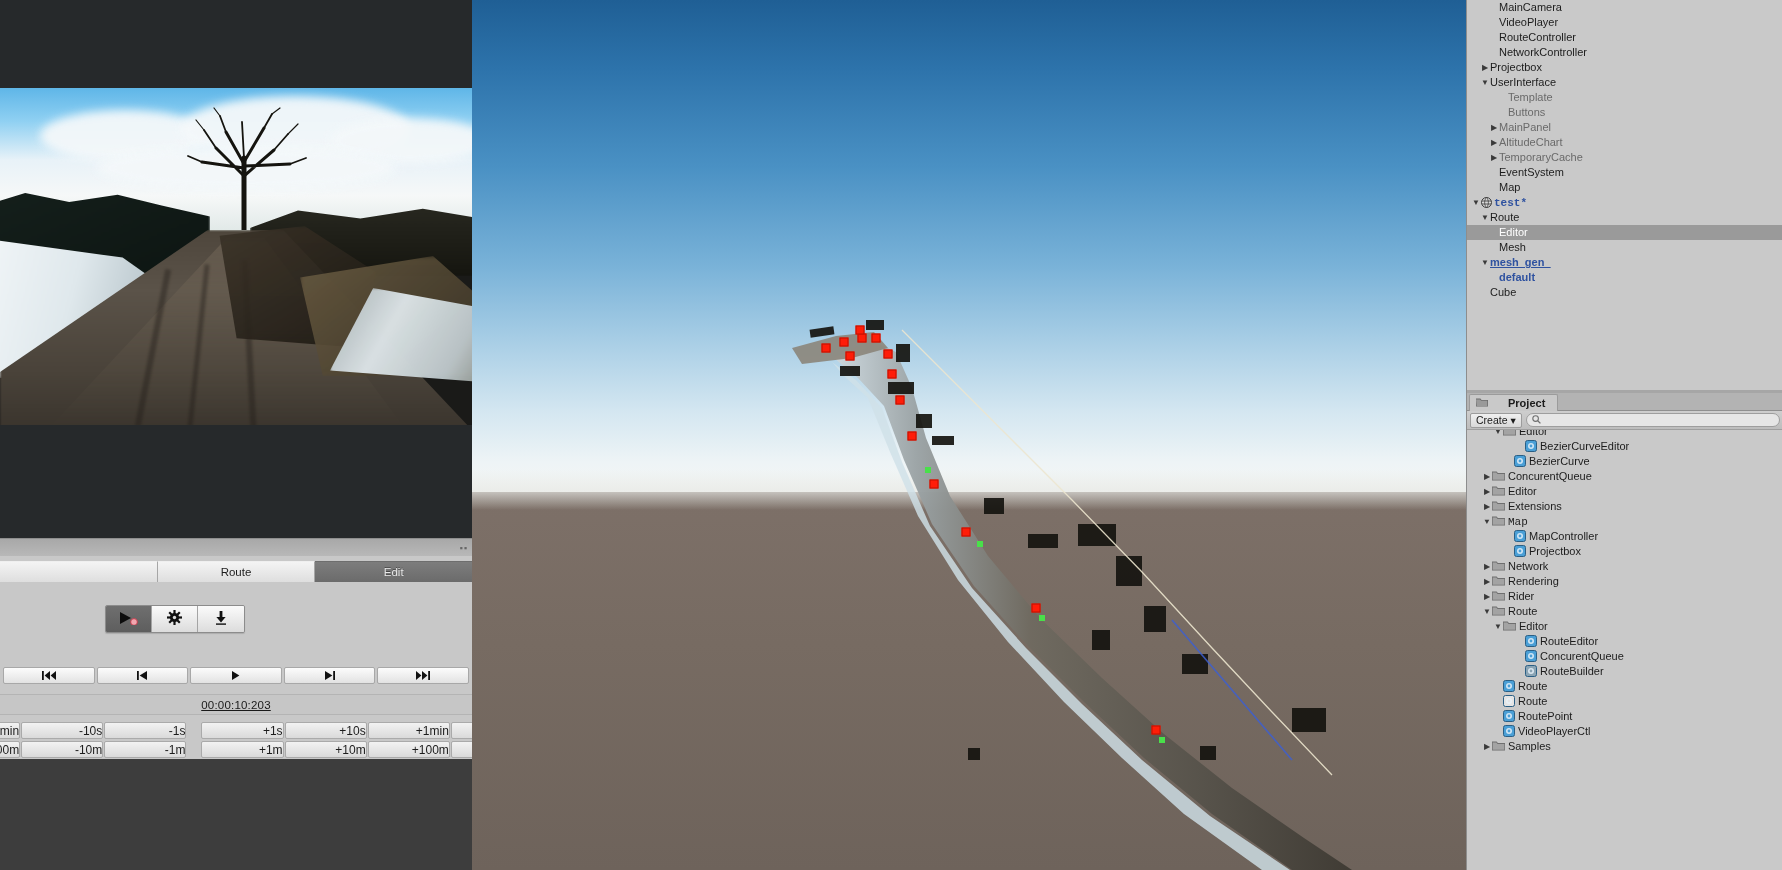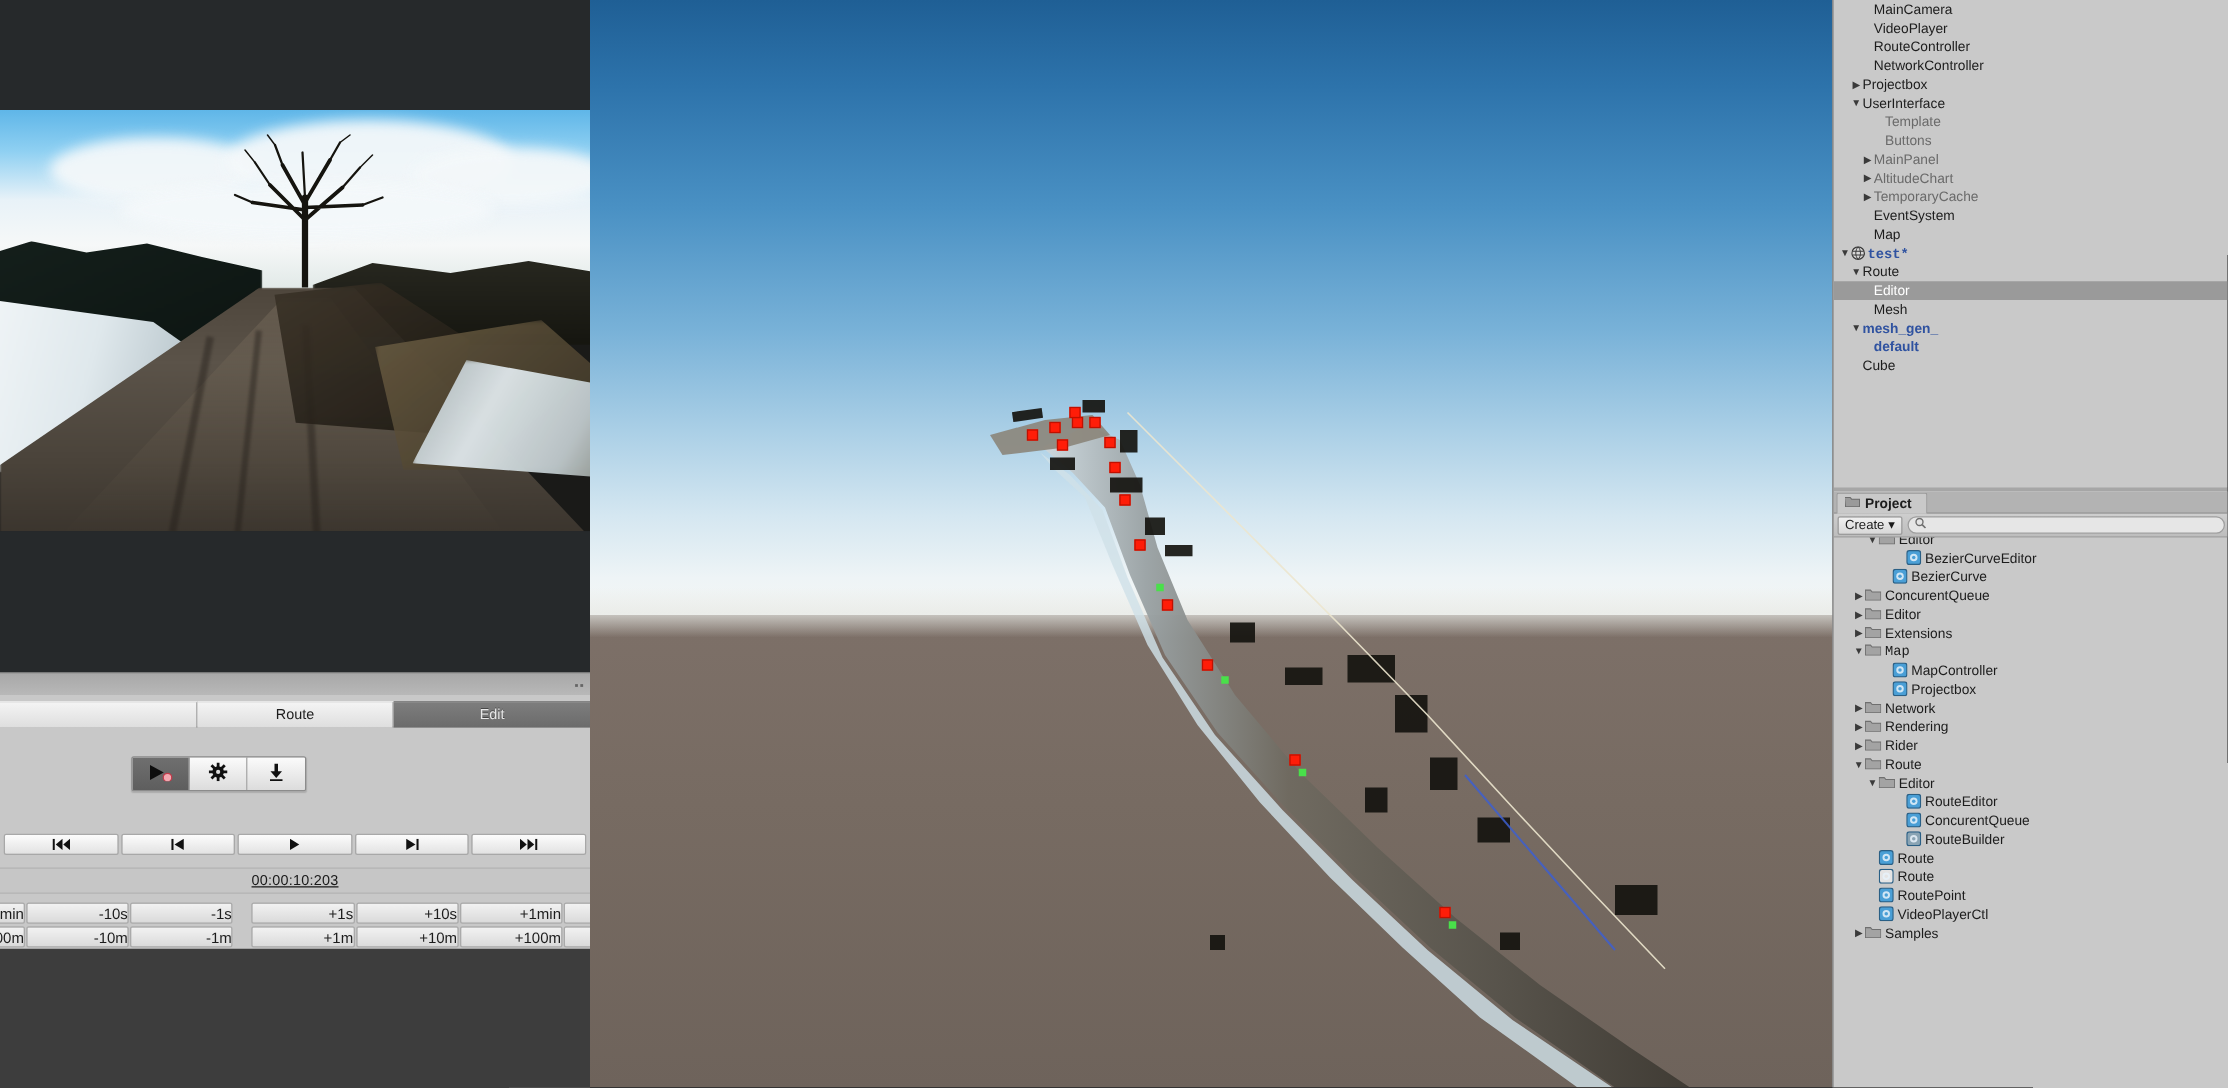--- a/index.html
+++ b/index.html
@@ -282,21 +282,21 @@
     position: absolute; left: 0; top: 0; width: 316px; height: 18px;
     background: #b3b3b3; border-bottom: 1px solid #8f8f8f;
   }
   #project-tab {
     position: absolute; left: 2px; top: 1px;
     height: 17px; line-height: 17px; padding: 0 12px 0 6px;
     background: #c9c9c9;
     border: 1px solid #9b9b9b; border-bottom: none;
     border-radius: 2px 2px 0 0;
     font-size: 11px; font-weight: bold; color: #1c1c1c;
-    display: flex; align-items: center; gap: 4px;
+    display: flex; align-items: center; gap: 20px;
     cursor: default;
   }
   #project-toolbar {
     position: absolute; left: 0; top: 18px; width: 316px; height: 19px;
     background: linear-gradient(to bottom, #cecece, #bdbdbd);
     border-bottom: 1px solid #9f9f9f;
     display: flex; align-items: center; padding: 0 3px; gap: 4px;
   }
   #create-btn {
     height: 15px; line-height: 15px; padding: 0 5px;
@@ -595,21 +595,21 @@
         <div class="h-row dim" style="padding-left: 22px;"><span class="tri">▶</span><span>TemporaryCache</span></div>
         <div class="h-row" style="padding-left: 22px;"><span class="tri blank">▶</span><span>EventSystem</span></div>
         <div class="h-row" style="padding-left: 22px;"><span class="tri blank">▶</span><span>Map</span></div>
         <div class="h-row prefab" style="padding-left: 4px;"><span class="tri">▼</span><span class="cube-icon"><svg width="11" height="11" viewBox="0 0 11 11">
               <circle cx="5.5" cy="5.5" r="5" fill="#d8d8d8" stroke="#3a3a3a"></circle>
               <path d="M1 4 L10 4 M1 7 L10 7 M5.5 .5 C3 3 3 8 5.5 10.5 C8 8 8 3 5.5 .5" stroke="#3a3a3a" fill="none" stroke-width=".8"></path>
             </svg></span><span style="font-weight: bold; font-family: Liberation Mono, monospace;">test*</span></div>
         <div class="h-row" style="padding-left: 13px;"><span class="tri">▼</span><span>Route</span></div>
         <div class="h-row selected" style="padding-left: 22px;"><span class="tri blank">▶</span><span>Editor</span></div>
         <div class="h-row" style="padding-left: 22px;"><span class="tri blank">▶</span><span>Mesh</span></div>
-        <div class="h-row prefab" style="padding-left: 13px;"><span class="tri">▼</span><span style="font-weight: bold;">mesh_gen_</span></div>
+        <div class="h-row prefab" style="padding-left: 13px; text-decoration: underline;"><span class="tri">▼</span><span style="font-weight: bold;">mesh_gen_</span></div>
         <div class="h-row prefab" style="padding-left: 22px;"><span class="tri blank">▶</span><span style="font-weight: bold;">default</span></div>
         <div class="h-row" style="padding-left: 13px;"><span class="tri blank">▶</span><span>Cube</span></div>
       </div>
 
     <div id="panel-gap"></div>
 
     <div id="project-panel">
       <div id="project-tabbar">
         <div id="project-tab">
           <span>

